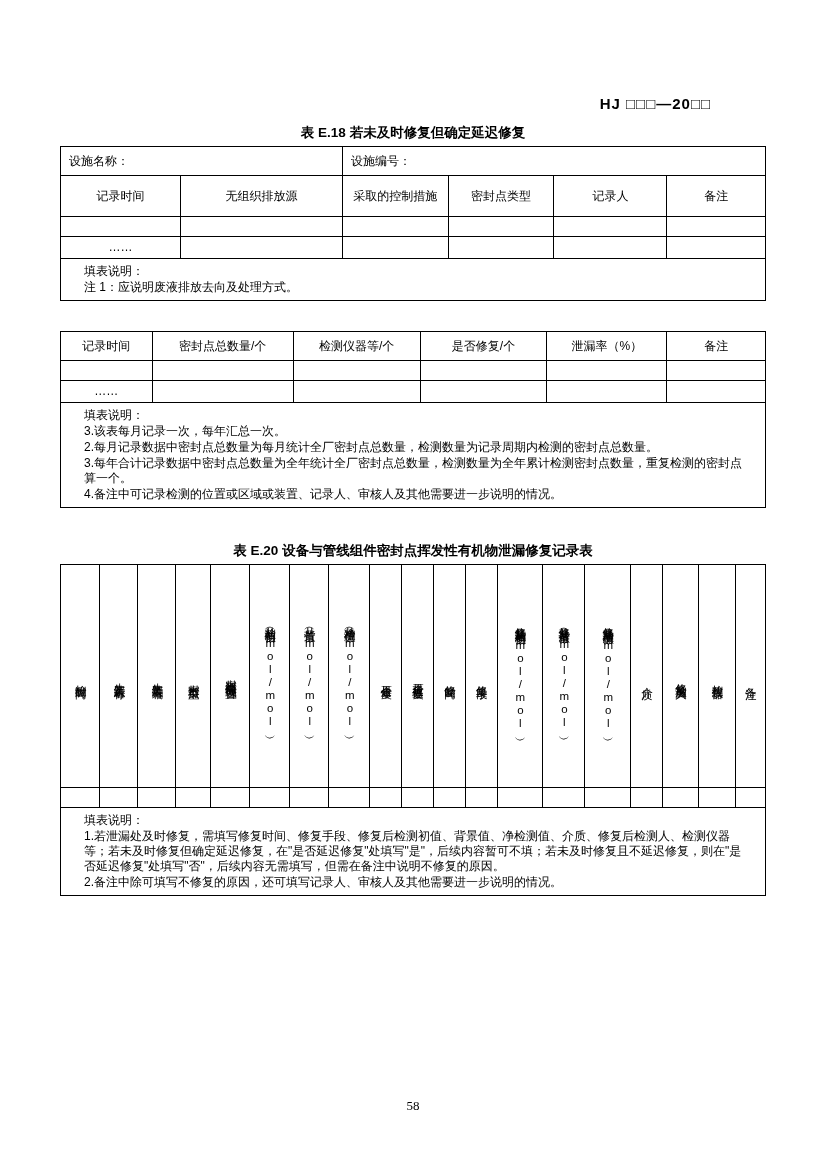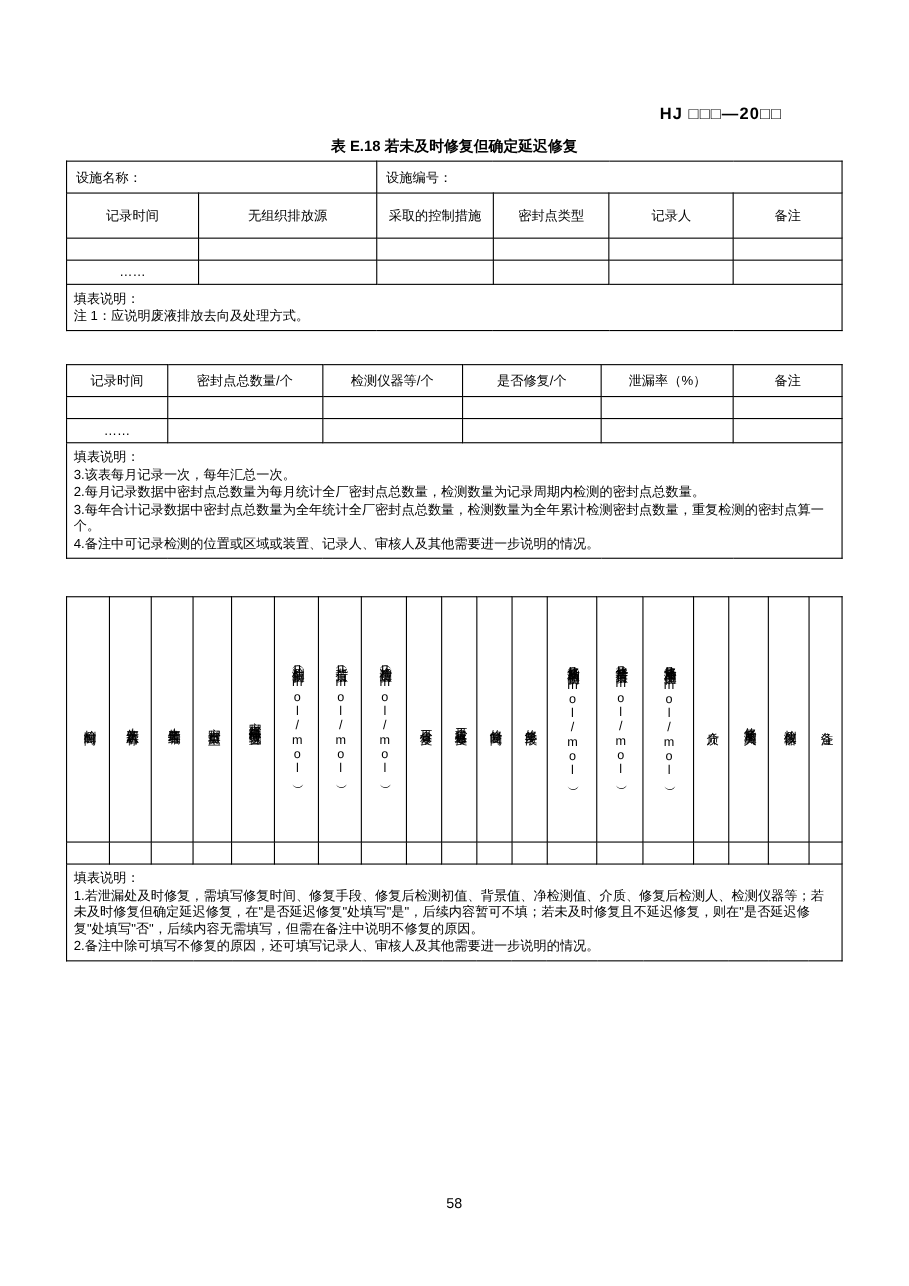--- a/index.html
+++ b/index.html
@@ -46,21 +46,21 @@
     border: 1px solid #000000;
     font-size: 12px;
     font-family: "Liberation Sans", sans-serif;
     text-align: center;
     vertical-align: middle;
     padding: 3px 2px;
     line-height: 1.25;
   }
   .note-cell {
     text-align: left !important;
-    padding: 4px 6px !important;
+    padding: 4px 23px !important;
     line-height: 1.45;
     font-size: 12px;
   }
   .note-cell div { margin: 1px 0; }
   .left-pad {
     text-align: left !important;
     padding-left: 8px !important;
   }
   .rowh { height: 20px; }
   .section { margin-bottom: 26px; }
@@ -80,25 +80,25 @@
     margin: 0 auto;
     font-size: 11.5px;
     line-height: 1.15;
     white-space: normal;
     max-height: 200px;
     display: inline-block;
     text-align: center;
   }
   .page-num {
     position: absolute;
-    bottom: 68px;
+    bottom: 55px;
     left: 0;
     width: 826px;
     text-align: center;
-    font-family: Liberation Sans, sans-serif;
+    font-family: Liberation Serif, serif;
     font-size: 13px;
   }
   .facility-row td { height: 22px; }
 </style>
 </head>
 <body>
 
 <div class="page">
 
   <div class="header-std">HJ □□□—20□□</div>
@@ -195,20 +195,21 @@
             <div>2.每月记录数据中密封点总数量为每月统计全厂密封点总数量，检测数量为记录周期内检测的密封点总数量。</div>
             <div>3.每年合计记录数据中密封点总数量为全年统计全厂密封点总数量，检测数量为全年累计检测密封点数量，重复检测的密封点算一个。</div>
             <div>4.备注中可记录检测的位置或区域或装置、记录人、审核人及其他需要进一步说明的情况。</div>
           </td>
         </tr>
       </tbody>
     </table>
   </div>
 
   <div class="section sec-e20">
+    <div class="tbl-title">表 E.20    设备与管线组件密封点挥发性有机物泄漏修复记录表</div>
     <table class="grid">
       <colgroup>
         <col style="width:5.2%">
           <col style="width:5.0%">
           <col style="width:5.0%">
           <col style="width:4.6%">
         <col style="width:5.2%">
           <col style="width:5.2%">
           <col style="width:5.2%">
           <col style="width:5.4%">

